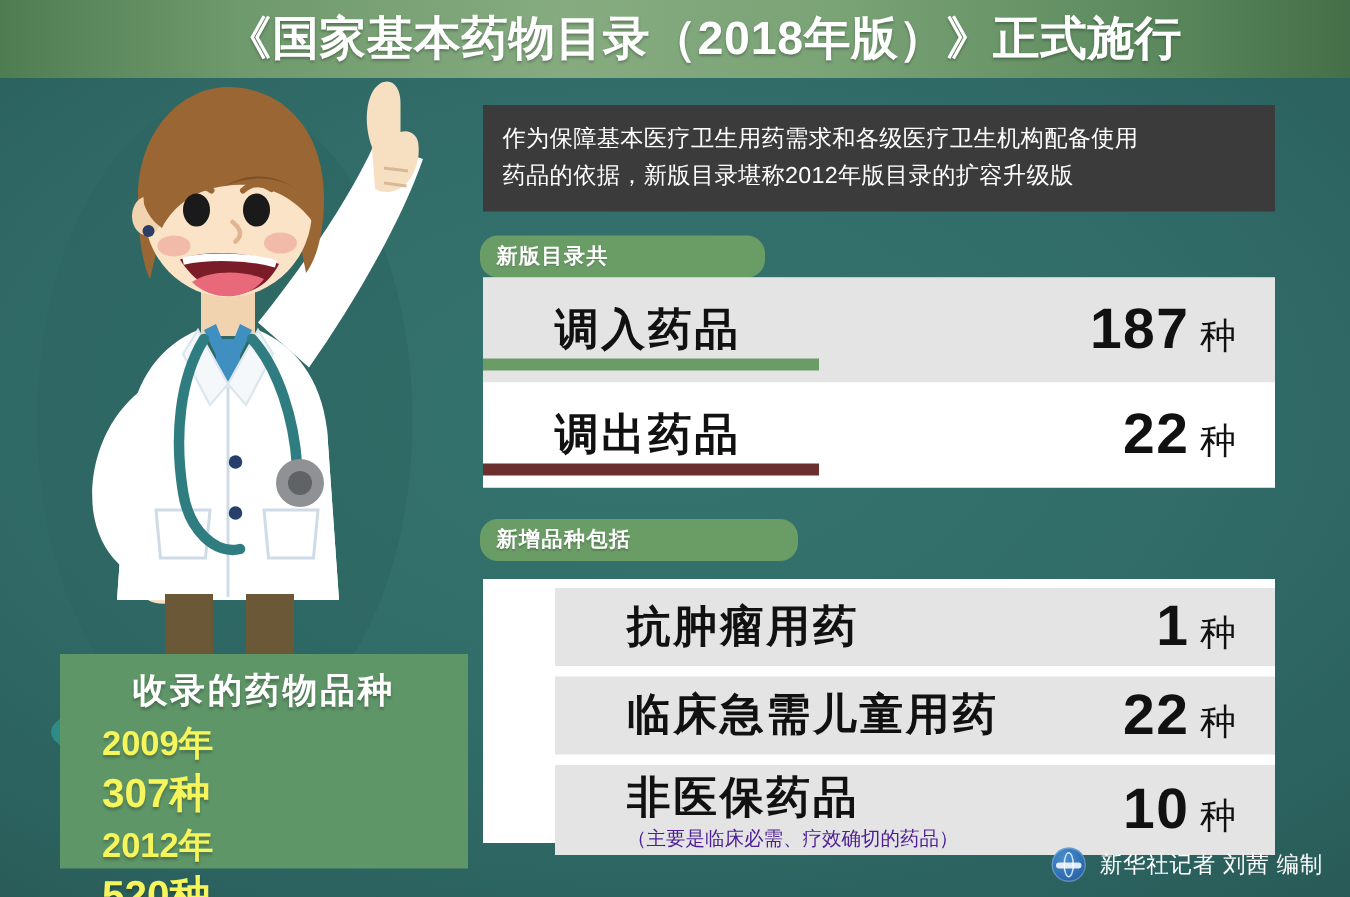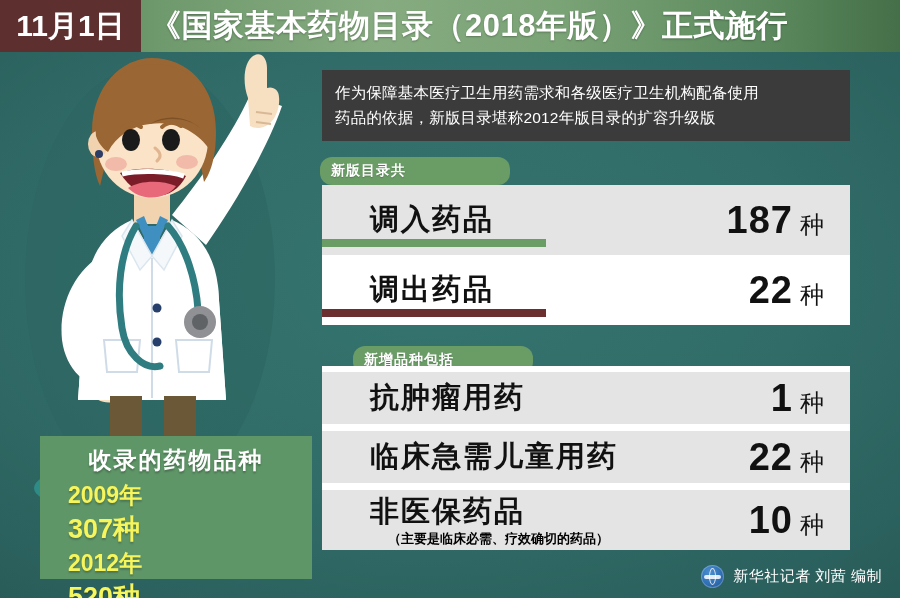--- a/index.html
+++ b/index.html
@@ -80,54 +80,53 @@
     font-weight: bold;
     display: flex;
     align-items: center;
     padding: 0 16px 0 11px;
     box-sizing: border-box;
     letter-spacing: 1px;
     text-shadow: 0 1px 1px rgba(0,0,0,0.2);
     border-radius: 12px;
   }
   #tab1 { left: 320px; top: 157px; width: 190px; }
-  #tab2 { left: 320px; top: 346px; width: 180px; margin-left: 33px; }
+  #tab2 { left: 320px; top: 346px; width: 212px; }
 
   
   .card {
     position: absolute;
     left: 322px;
     width: 528px;
     background: #ffffff;
     box-sizing: border-box;
   }
   #card1 { top: 185px; height: 140px; }
-  #card2 { top: 366px; height: 176px; padding-top: 6px; }
+  #card2 { top: 386px; height: 176px; padding-top: 6px; padding-left: 48px; }
 
   .row {
     position: relative;
     display: flex;
     align-items: center;
     box-sizing: border-box;
   }
   .row-label {
     font-size: 29px;
     font-weight: bold;
     color: #111111;
     letter-spacing: 2px;
     white-space: nowrap;
   }
   .row-sub {
     font-size: 13px;
-    font-weight: bold;
-    color: #000000;
+    font-weight: normal;
+    color: #4c1d95;
     letter-spacing: 0px;
     white-space: nowrap;
     margin-top: -2px;
-    margin-left: 18px;
   }
   .row-value {
     margin-left: auto;
     display: flex;
     align-items: baseline;
     white-space: nowrap;
   }
   .row-num {
     font-size: 38px;
     font-weight: bold;
@@ -257,23 +256,20 @@
 
   
   .doctor { position: absolute; left: 0; top: 40px; width: 320px; height: 480px; }
 </style>
 </head>
 <body>
 
 <div id="poster">
 
   <div class="header">
-    <div class="date-badge">
-      <span class="date-badge-text">11月1日</span>
-    </div>
     <div class="header-title">《国家基本药物目录（2018年版）》正式施行</div>
   </div>
 
   <svg class="doctor" viewBox="0 0 320 480">
 
     <ellipse cx="152" cy="448" rx="118" ry="28" fill="#2f8b86"></ellipse>
 
     <ellipse cx="150" cy="240" rx="125" ry="215" fill="#2c6460" opacity="0.5"></ellipse>
 
     <path d="M172 175 C200 140 232 95 250 55 L282 66 C266 112 232 168 206 205 Z" fill="#ffffff"></path>

